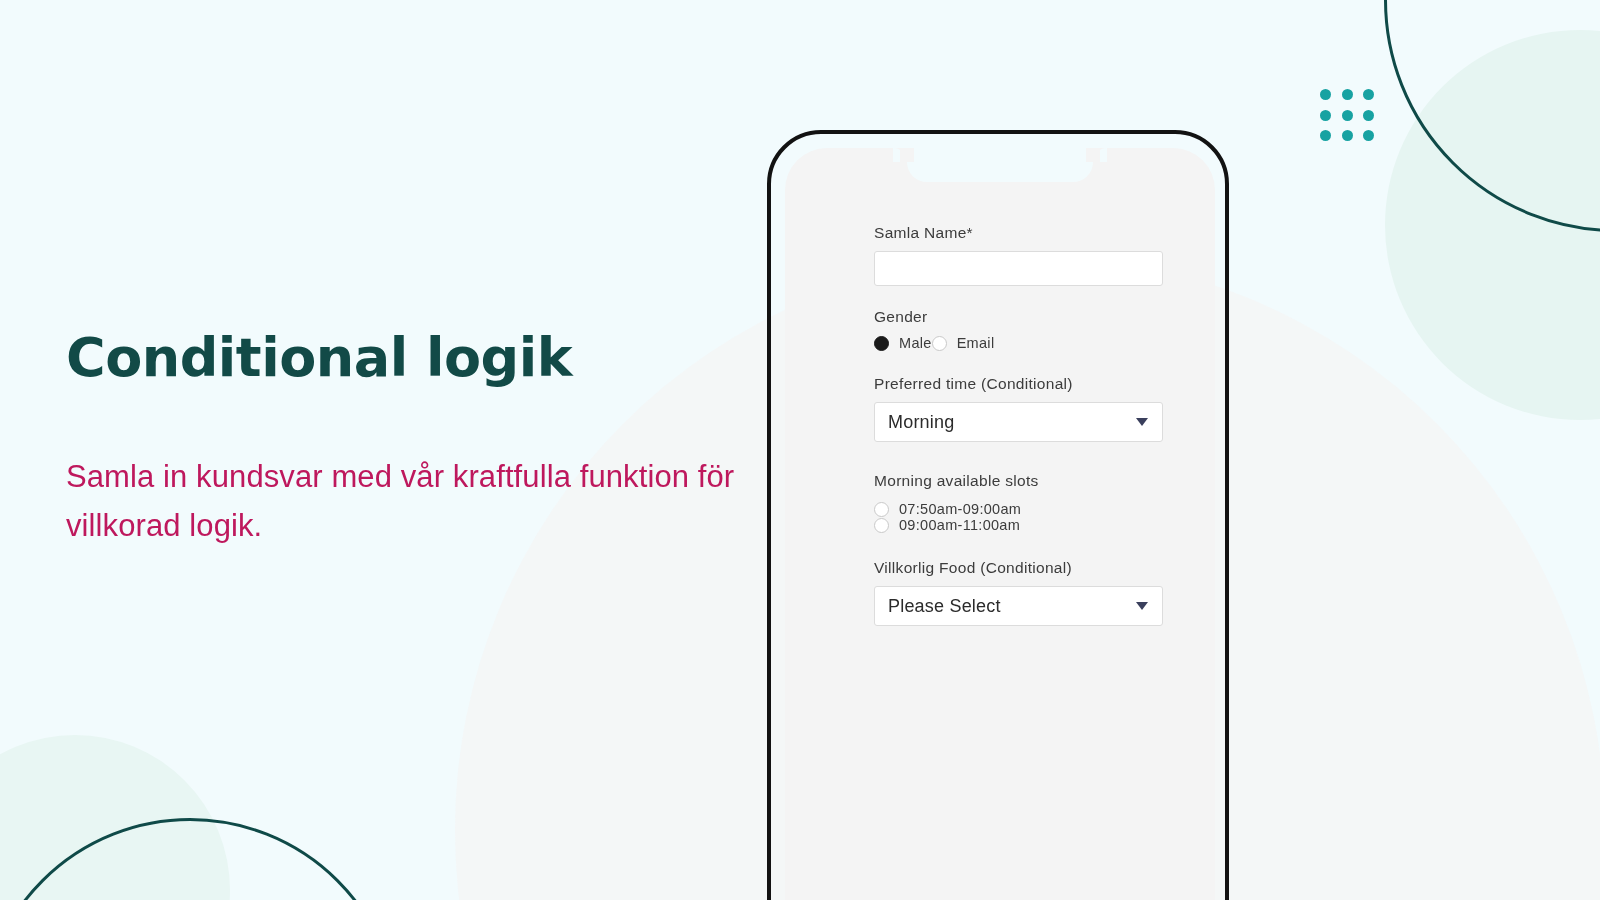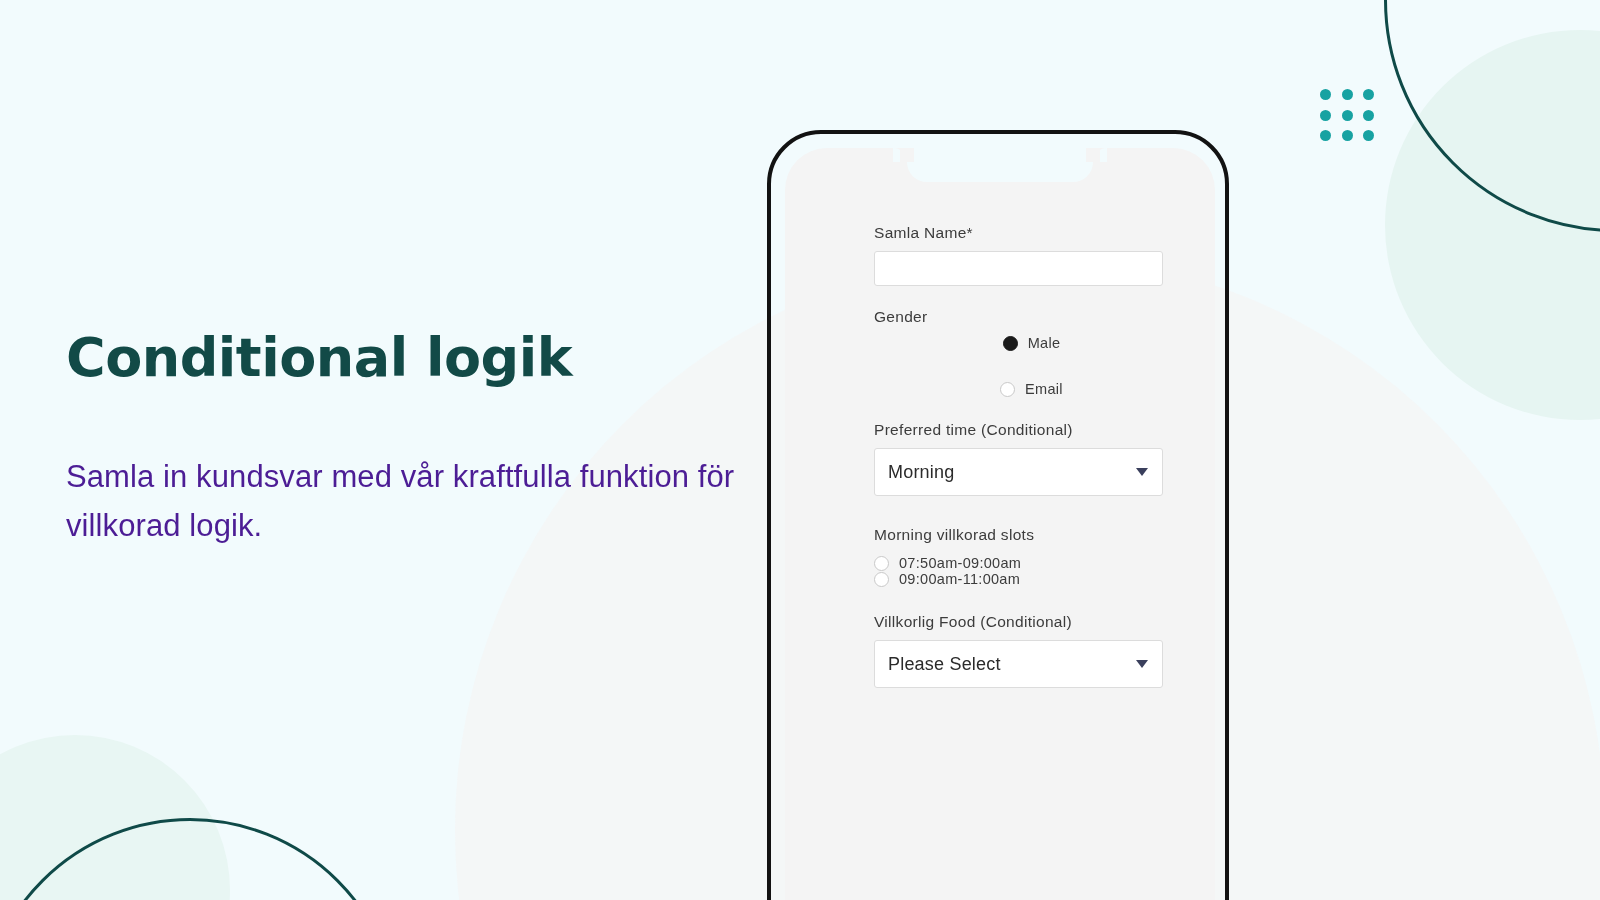--- a/index.html
+++ b/index.html
@@ -106,21 +106,21 @@
     font-weight: bold;
     letter-spacing: -0.5px;
     color: #124a47;
     line-height: 1.05;
     margin-bottom: 66px;
   }
   .subcopy {
     font-family: "Liberation Sans", sans-serif;
     font-size: 31px;
     font-weight: normal;
-    color: #4c1d95;
+    color: #be185d;
     line-height: 1.58;
     letter-spacing: 0.1px;
   }
 
   
   .phone {
     position: absolute;
     left: 767px;
     top: 130px;
     width: 462px;
@@ -217,29 +217,27 @@
   }
   .radio-label {
     font-size: 14.5px;
     color: #3c3c3c;
     letter-spacing: 0.3px;
     white-space: nowrap;
   }
   .gender-options {
     display: flex;
     align-items: center;
-    gap: 30px;
-    flex-direction: column;
   }
   .gender-options .radio-row { margin-top: 0; }
 
   .select {
     position: relative;
     width: 289px;
-    height: 48px;
+    height: 40px;
     background: #ffffff;
     border: 1px solid #dcdcdc;
     border-radius: 3px;
     display: flex;
     align-items: center;
     padding: 0 34px 0 13px;
   }
   .select-value {
     font-size: 18px;
     color: #2b2b2b;
@@ -322,21 +320,21 @@
 
         <div class="field pref-time">
           <div class="field-label">Preferred time (Conditional)</div>
           <div class="select">
             <span class="select-value">Morning</span>
             <span class="caret"></span>
           </div>
         </div>
 
         <div class="field slots">
-          <div class="field-label">Morning villkorad slots</div>
+          <div class="field-label">Morning available slots</div>
           <div class="radio-row">
             <span class="radio"></span>
             <span class="radio-label">07:50am-09:00am</span>
           </div>
           <div class="radio-row">
             <span class="radio"></span>
             <span class="radio-label">09:00am-11:00am</span>
           </div>
         </div>
 

